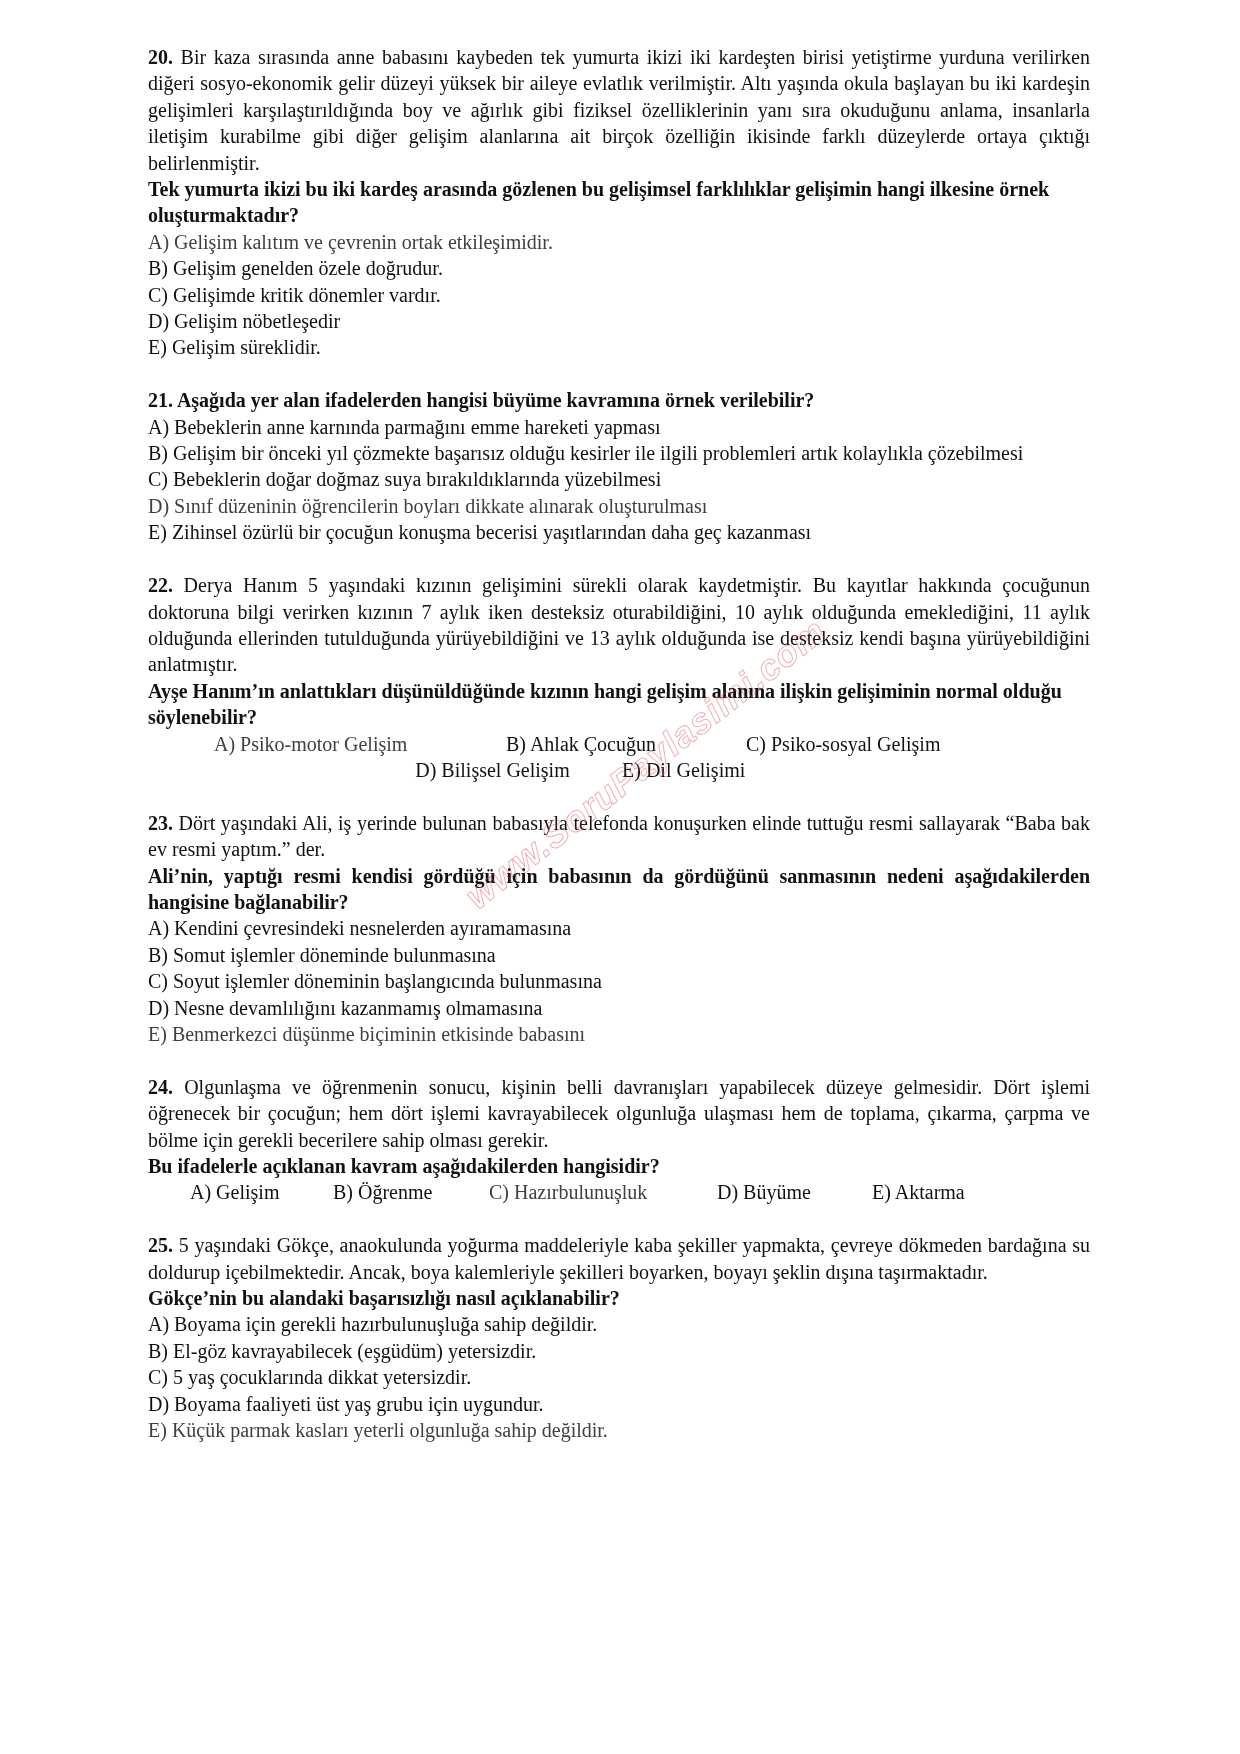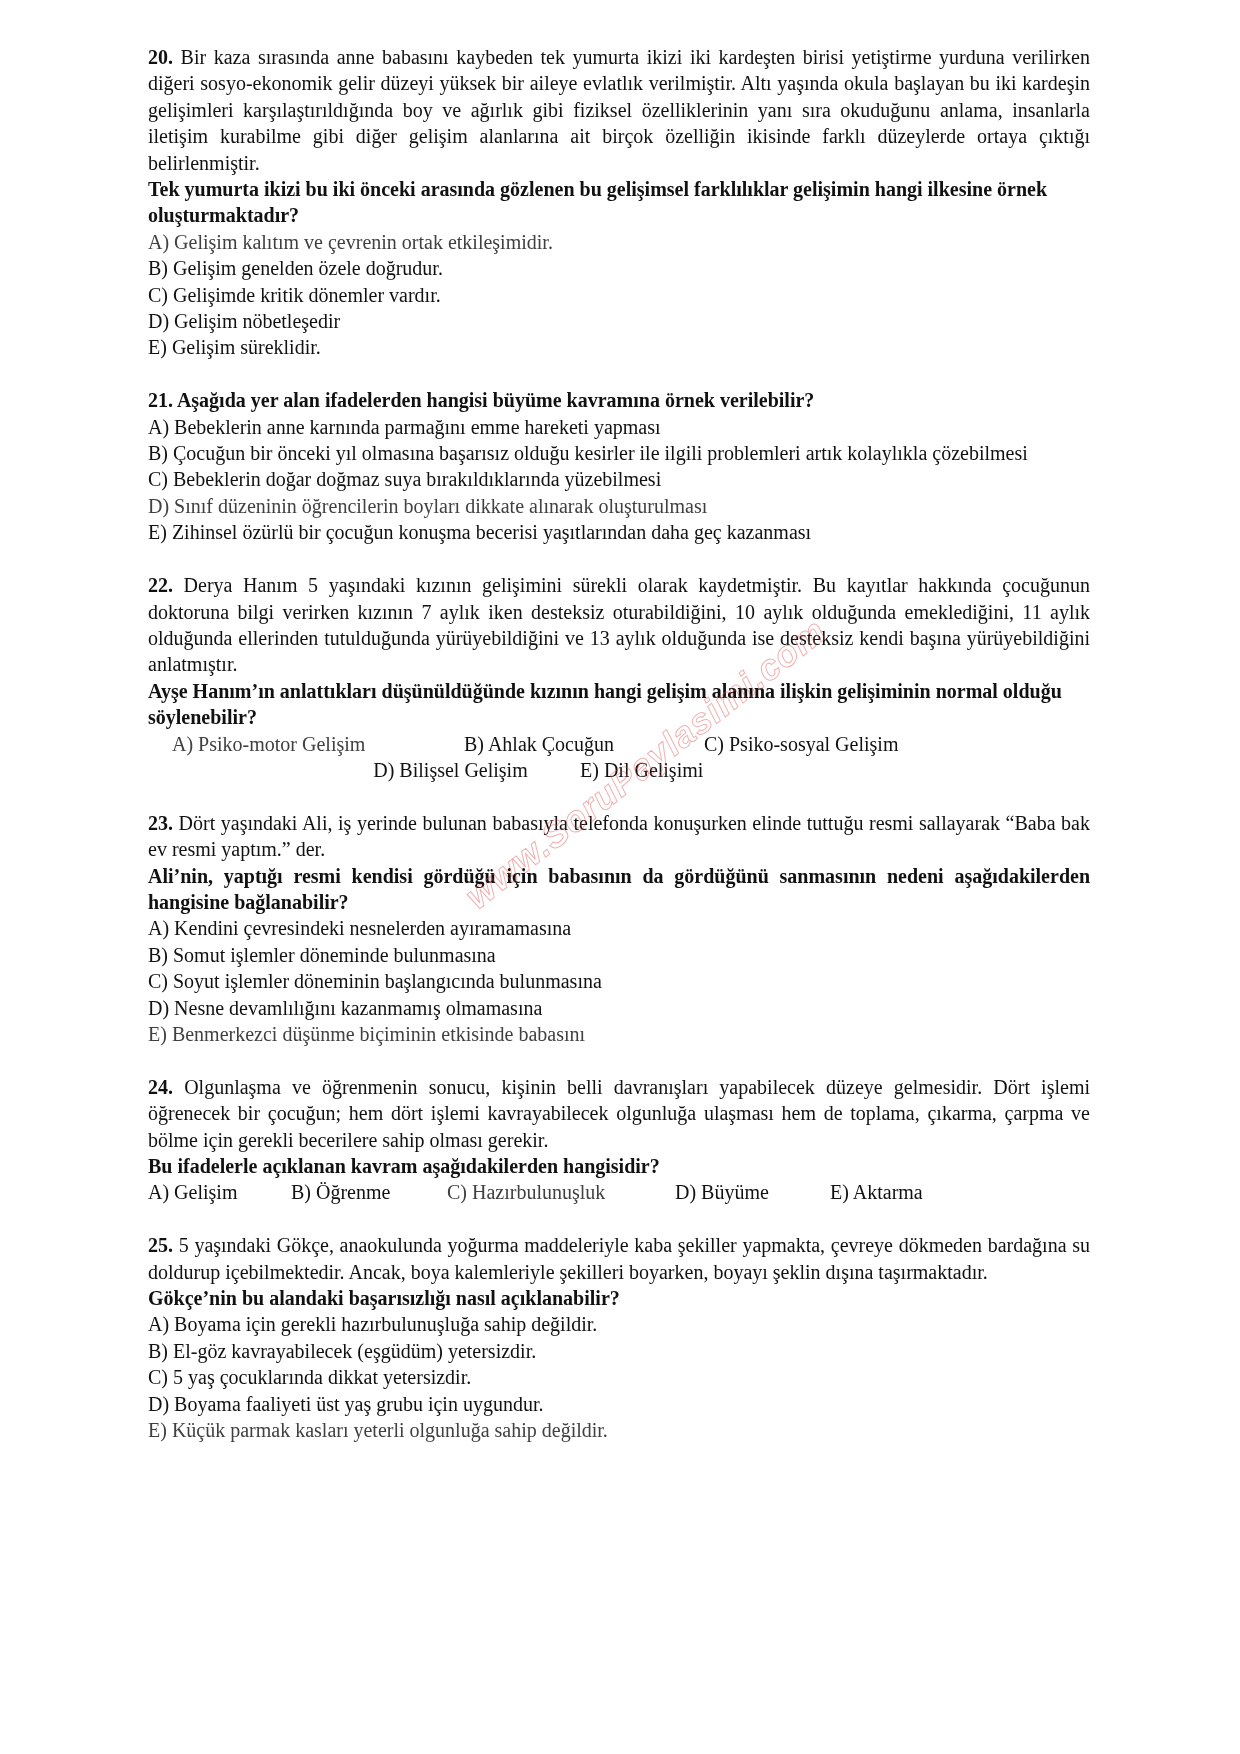--- a/index.html
+++ b/index.html
@@ -9,21 +9,21 @@
     font-family: "Liberation Serif", "DejaVu Serif", serif;
     font-size: 20px; line-height: 26.4px; color: #111111;
   }
   .question { margin: 0 0 26.4px 0; }
   .stem { text-align: justify; }
   .qnum { font-weight: bold; }
   .prompt { font-weight: bold; }
   .prompt.justified { text-align: justify; }
   .option { display: block; }
   .correct { color: #404040; }
-  .opt-row { display: flex; }
+  .opt-row { display: flex; margin-left: 42px; }
   .opt-row span { white-space: nowrap; }
   .q22-row1 { padding-left: 24px; }
   .q22-row1 .o1 { width: 292px; }
   .q22-row1 .o2 { width: 240px; }
   .q22-row2 { padding-left: 173px; text-align: center; }
   .q22-row2 .o1 { width: 259px; }
   .q24-row .o1 { width: 143px; }
   .q24-row .o2 { width: 156px; }
   .q24-row .o3 { width: 228px; }
   .q24-row .o4 { width: 155px; }
@@ -36,32 +36,32 @@
     white-space: nowrap; pointer-events: none; letter-spacing: 1px;
   }
 </style>
 </head>
 <body>
 
 <div class="page">
 
   <div class="question">
     <div class="stem"><span class="qnum">20.</span><span> Bir kaza sırasında anne babasını kaybeden tek yumurta ikizi iki kardeşten birisi yetiştirme yurduna verilirken diğeri sosyo-ekonomik gelir düzeyi yüksek bir aileye evlatlık verilmiştir. Altı yaşında okula başlayan bu iki kardeşin gelişimleri karşılaştırıldığında boy ve ağırlık gibi fiziksel özelliklerinin yanı sıra okuduğunu anlama, insanlarla iletişim kurabilme gibi diğer gelişim alanlarına ait birçok özelliğin ikisinde farklı düzeylerde ortaya çıktığı belirlenmiştir.</span></div>
-    <div class="prompt">Tek yumurta ikizi bu iki önceki arasında gözlenen bu gelişimsel farklılıklar gelişimin hangi ilkesine örnek oluşturmaktadır?</div>
+    <div class="prompt">Tek yumurta ikizi bu iki kardeş arasında gözlenen bu gelişimsel farklılıklar gelişimin hangi ilkesine örnek oluşturmaktadır?</div>
     <span class="option correct">A) Gelişim kalıtım ve çevrenin ortak etkileşimidir.</span>
     <span class="option">B) Gelişim genelden özele doğrudur.</span>
     <span class="option">C) Gelişimde kritik dönemler vardır.</span>
     <span class="option">D) Gelişim nöbetleşedir</span>
     <span class="option">E) Gelişim süreklidir.</span>
   </div>
 
   <div class="question">
     <div class="prompt"><span class="qnum">21.</span><span> Aşağıda yer alan ifadelerden hangisi büyüme kavramına örnek verilebilir?</span></div>
     <span class="option">A) Bebeklerin anne karnında parmağını emme hareketi yapması</span>
-    <span class="option">B) Çocuğun bir önceki yıl olmasına başarısız olduğu kesirler ile ilgili problemleri artık kolaylıkla çözebilmesi</span>
+    <span class="option">B) Gelişim bir önceki yıl çözmekte başarısız olduğu kesirler ile ilgili problemleri artık kolaylıkla çözebilmesi</span>
     <span class="option">C) Bebeklerin doğar doğmaz suya bırakıldıklarında yüzebilmesi</span>
     <span class="option correct">D) Sınıf düzeninin öğrencilerin boyları dikkate alınarak oluşturulması</span>
     <span class="option">E) Zihinsel özürlü bir çocuğun konuşma becerisi yaşıtlarından daha geç kazanması</span>
   </div>
 
   <div class="question">
     <div class="stem"><span class="qnum">22.</span><span> Derya Hanım 5 yaşındaki kızının gelişimini sürekli olarak kaydetmiştir. Bu kayıtlar hakkında çocuğunun doktoruna bilgi verirken kızının 7 aylık iken desteksiz oturabildiğini, 10 aylık olduğunda emeklediğini, 11 aylık olduğunda ellerinden tutulduğunda yürüyebildiğini ve 13 aylık olduğunda ise desteksiz kendi başına yürüyebildiğini anlatmıştır.</span></div>
     <div class="prompt">Ayşe Hanım’ın anlattıkları düşünüldüğünde kızının hangi gelişim alanına ilişkin gelişiminin normal olduğu söylenebilir?</div>
     <div class="opt-row q22-row1">
       <span class="o1 correct">A) Psiko-motor Gelişim</span>

